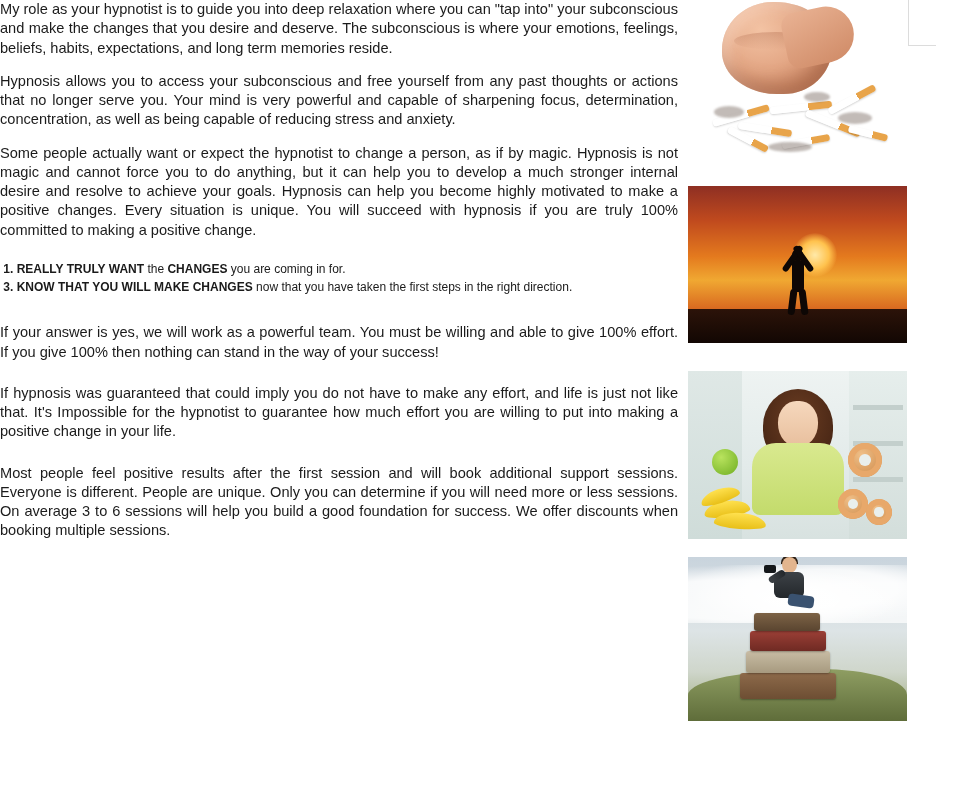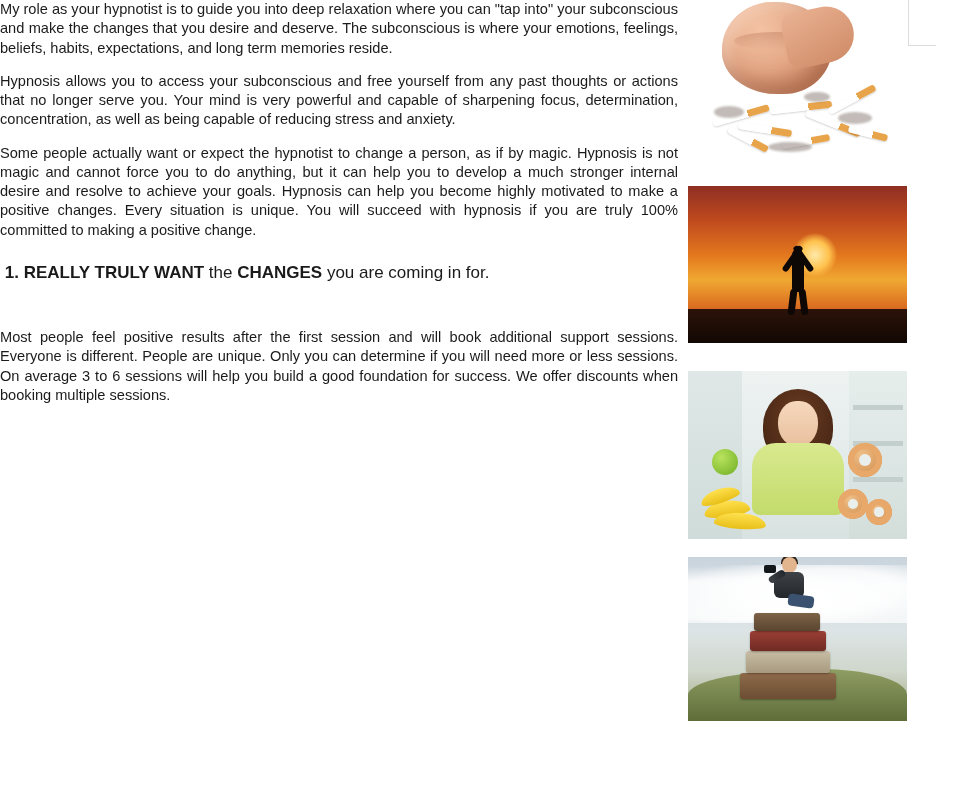--- a/index.html
+++ b/index.html
@@ -45,21 +45,21 @@
     margin: 0 0 10px 0;
     line-height: 1.25;
   }
 
   .list {
     margin: 0 0 14px 0;
     padding: 0;
     list-style: none;
   }
   .list li {
-    font-size: 17px;
+    font-size: 12px;
     line-height: 1.32;
     margin-bottom: 2px;
     text-align: left;
     padding-left: 0;
   }
   .list li .num { font-weight: bold; }
   .list li b { font-weight: bold; }
   .list li.wrap { text-align: justify; }
 
   
@@ -239,27 +239,33 @@
 
 
     <div class="gap-8"></div>
 
 
     <ul class="list">
       <li>
         &nbsp;<span class="num">1.</span>
         <b>REALLY TRULY WANT</b><span> the </span><b>CHANGES</b><span> you are coming in for.</span>
       </li>
+      <li class="wrap">
+        &nbsp;<span class="num">3.</span>
+        <b>KNOW THAT YOU WILL MAKE CHANGES</b><span> now that you have taken the first steps in the right direction.</span>
+      </li>
     </ul>
 
     <div class="gap-14"></div>
 
+    <p class="para">If your answer is yes, we will work as a powerful team. You must be willing and able to give 100% effort.  If you give 100% then nothing can stand in the way of your success!</p>
 
     <div class="gap-8"></div>
 
+    <p class="para">If hypnosis was guaranteed that could imply you do not have to make any effort, and life is just not like that.  It's Impossible for the hypnotist to guarantee how much effort you are willing to put into making a positive change in your life.</p>
 
     <div class="gap-8"></div>
 
     <p class="para last-nomargin">Most people feel positive results after the first session and will book additional support sessions. Everyone is different. People are unique. Only you can determine if you will need more or less sessions. On average 3 to 6 sessions will help you build a good foundation for success. We offer discounts when booking multiple sessions.</p>
 
   </div>
 
   <div class="photos">
 
     <div class="photo photo-1">

